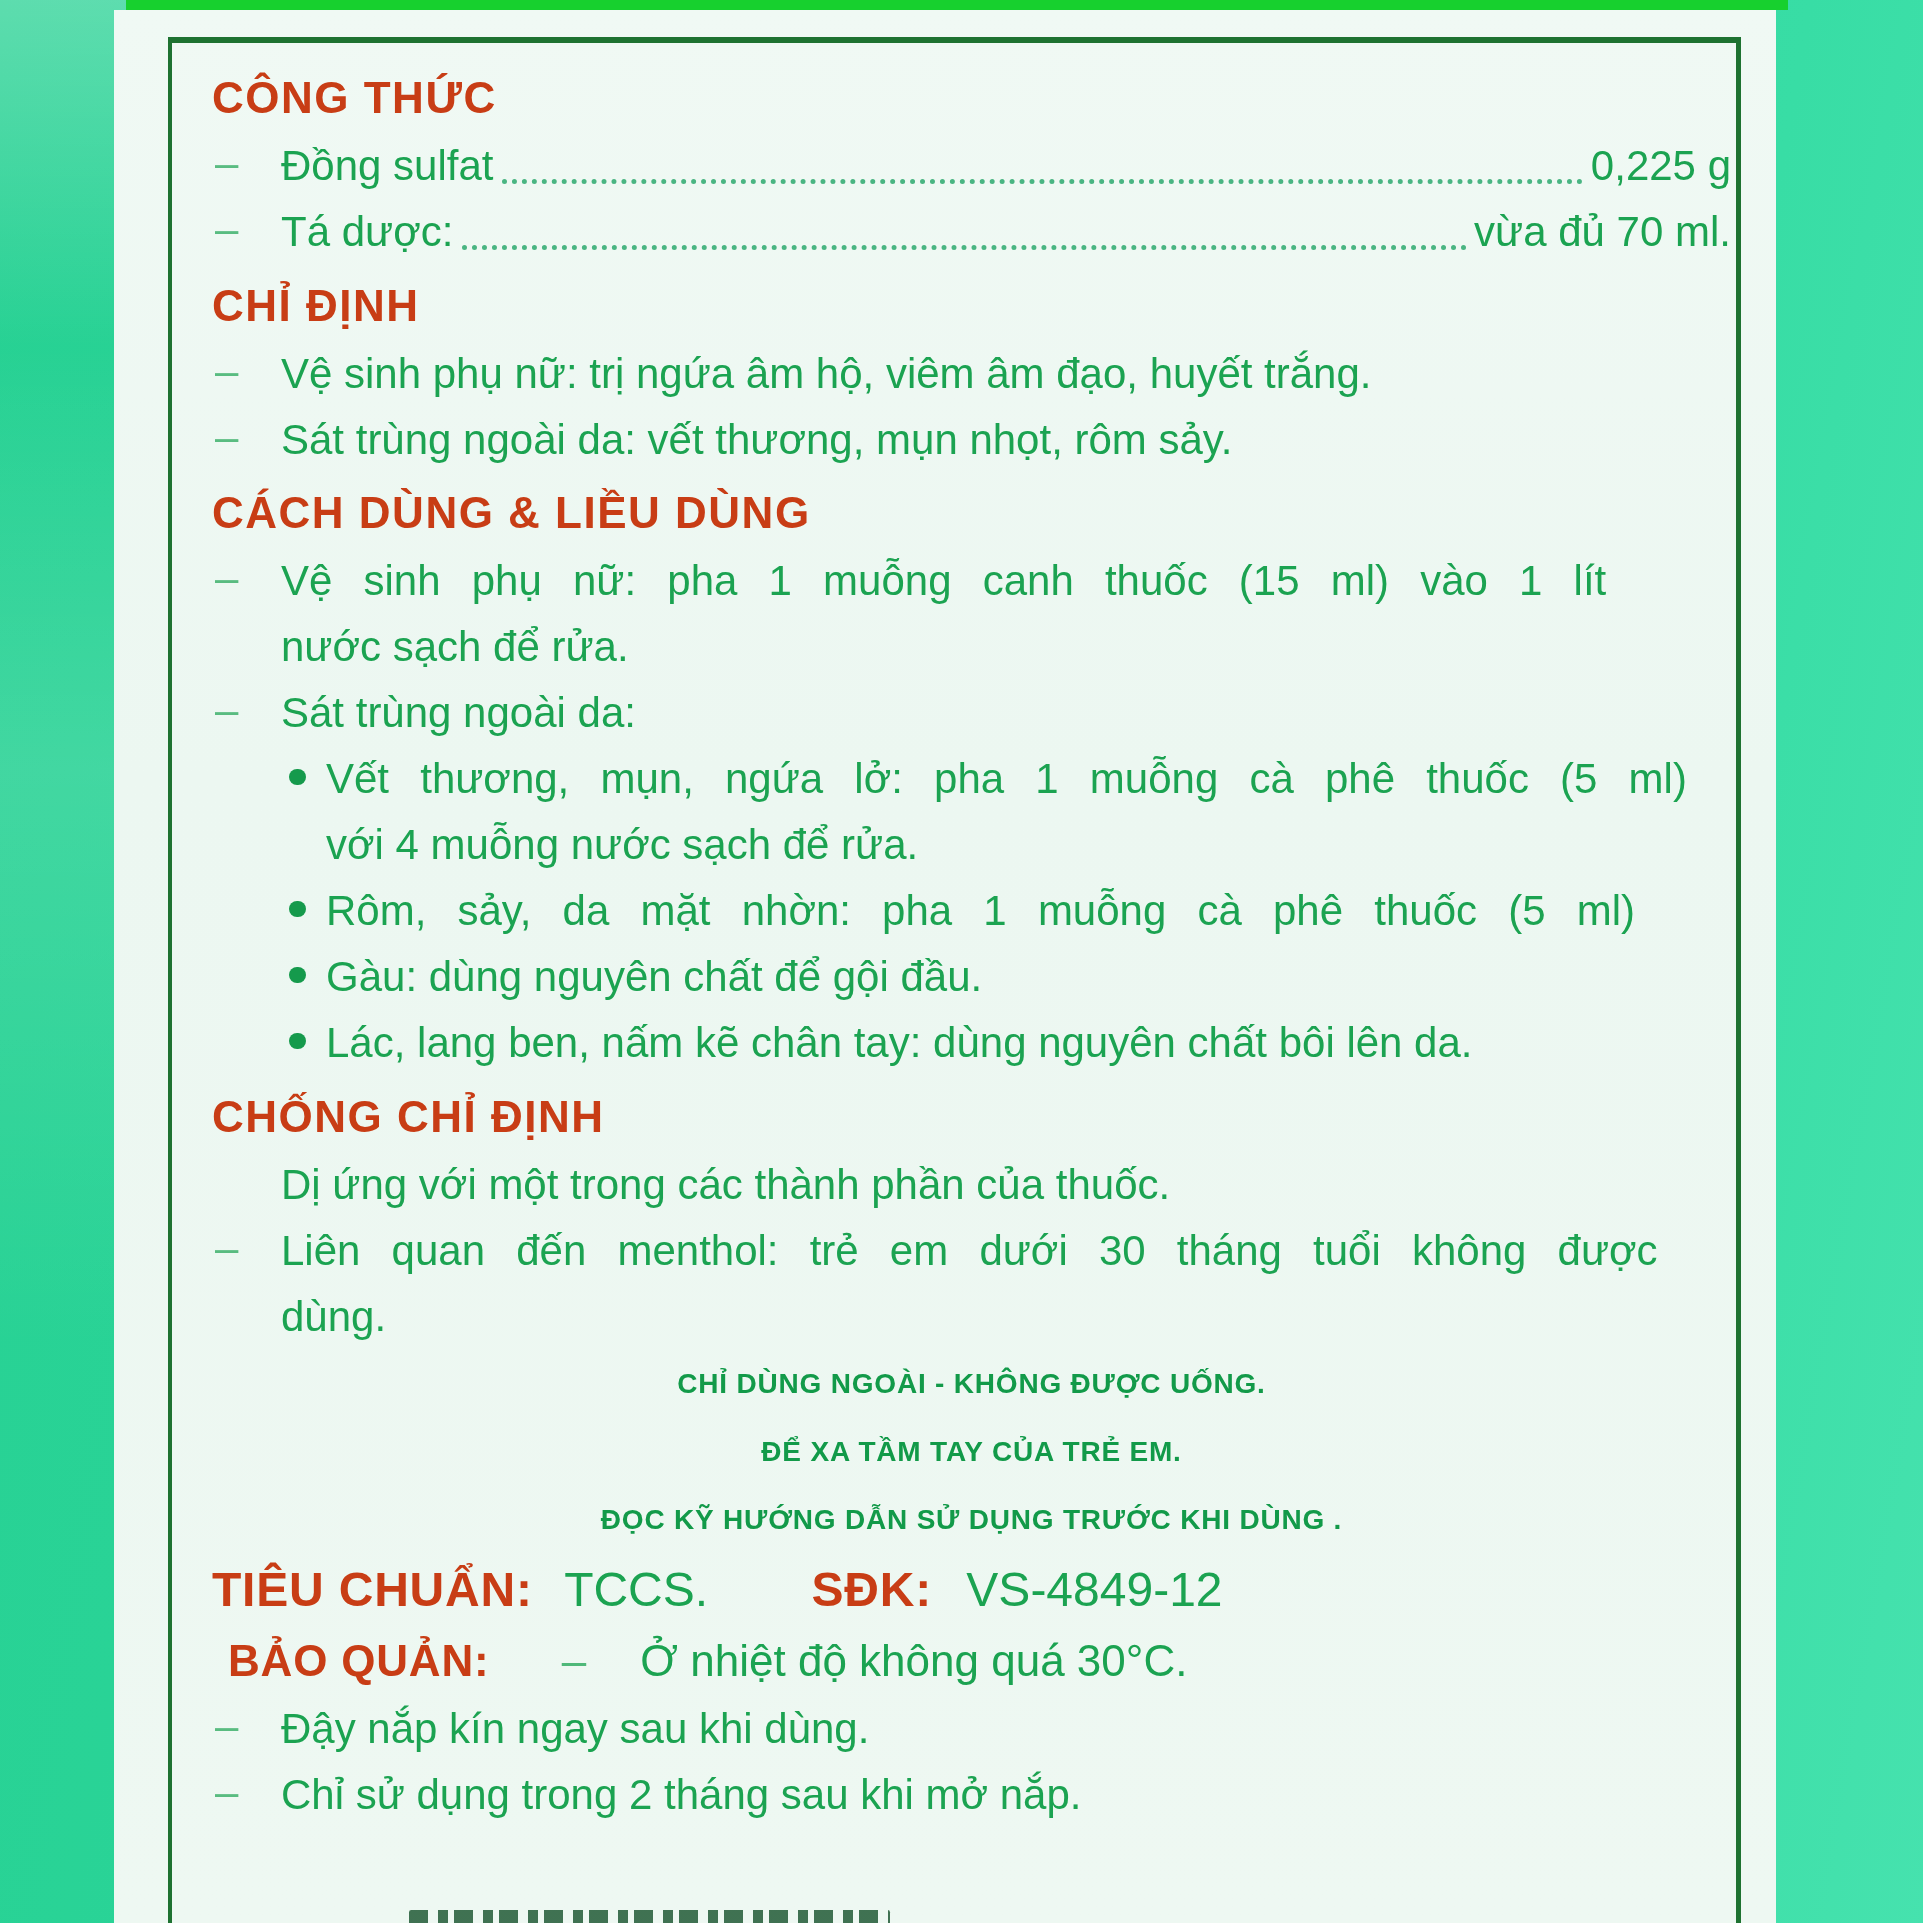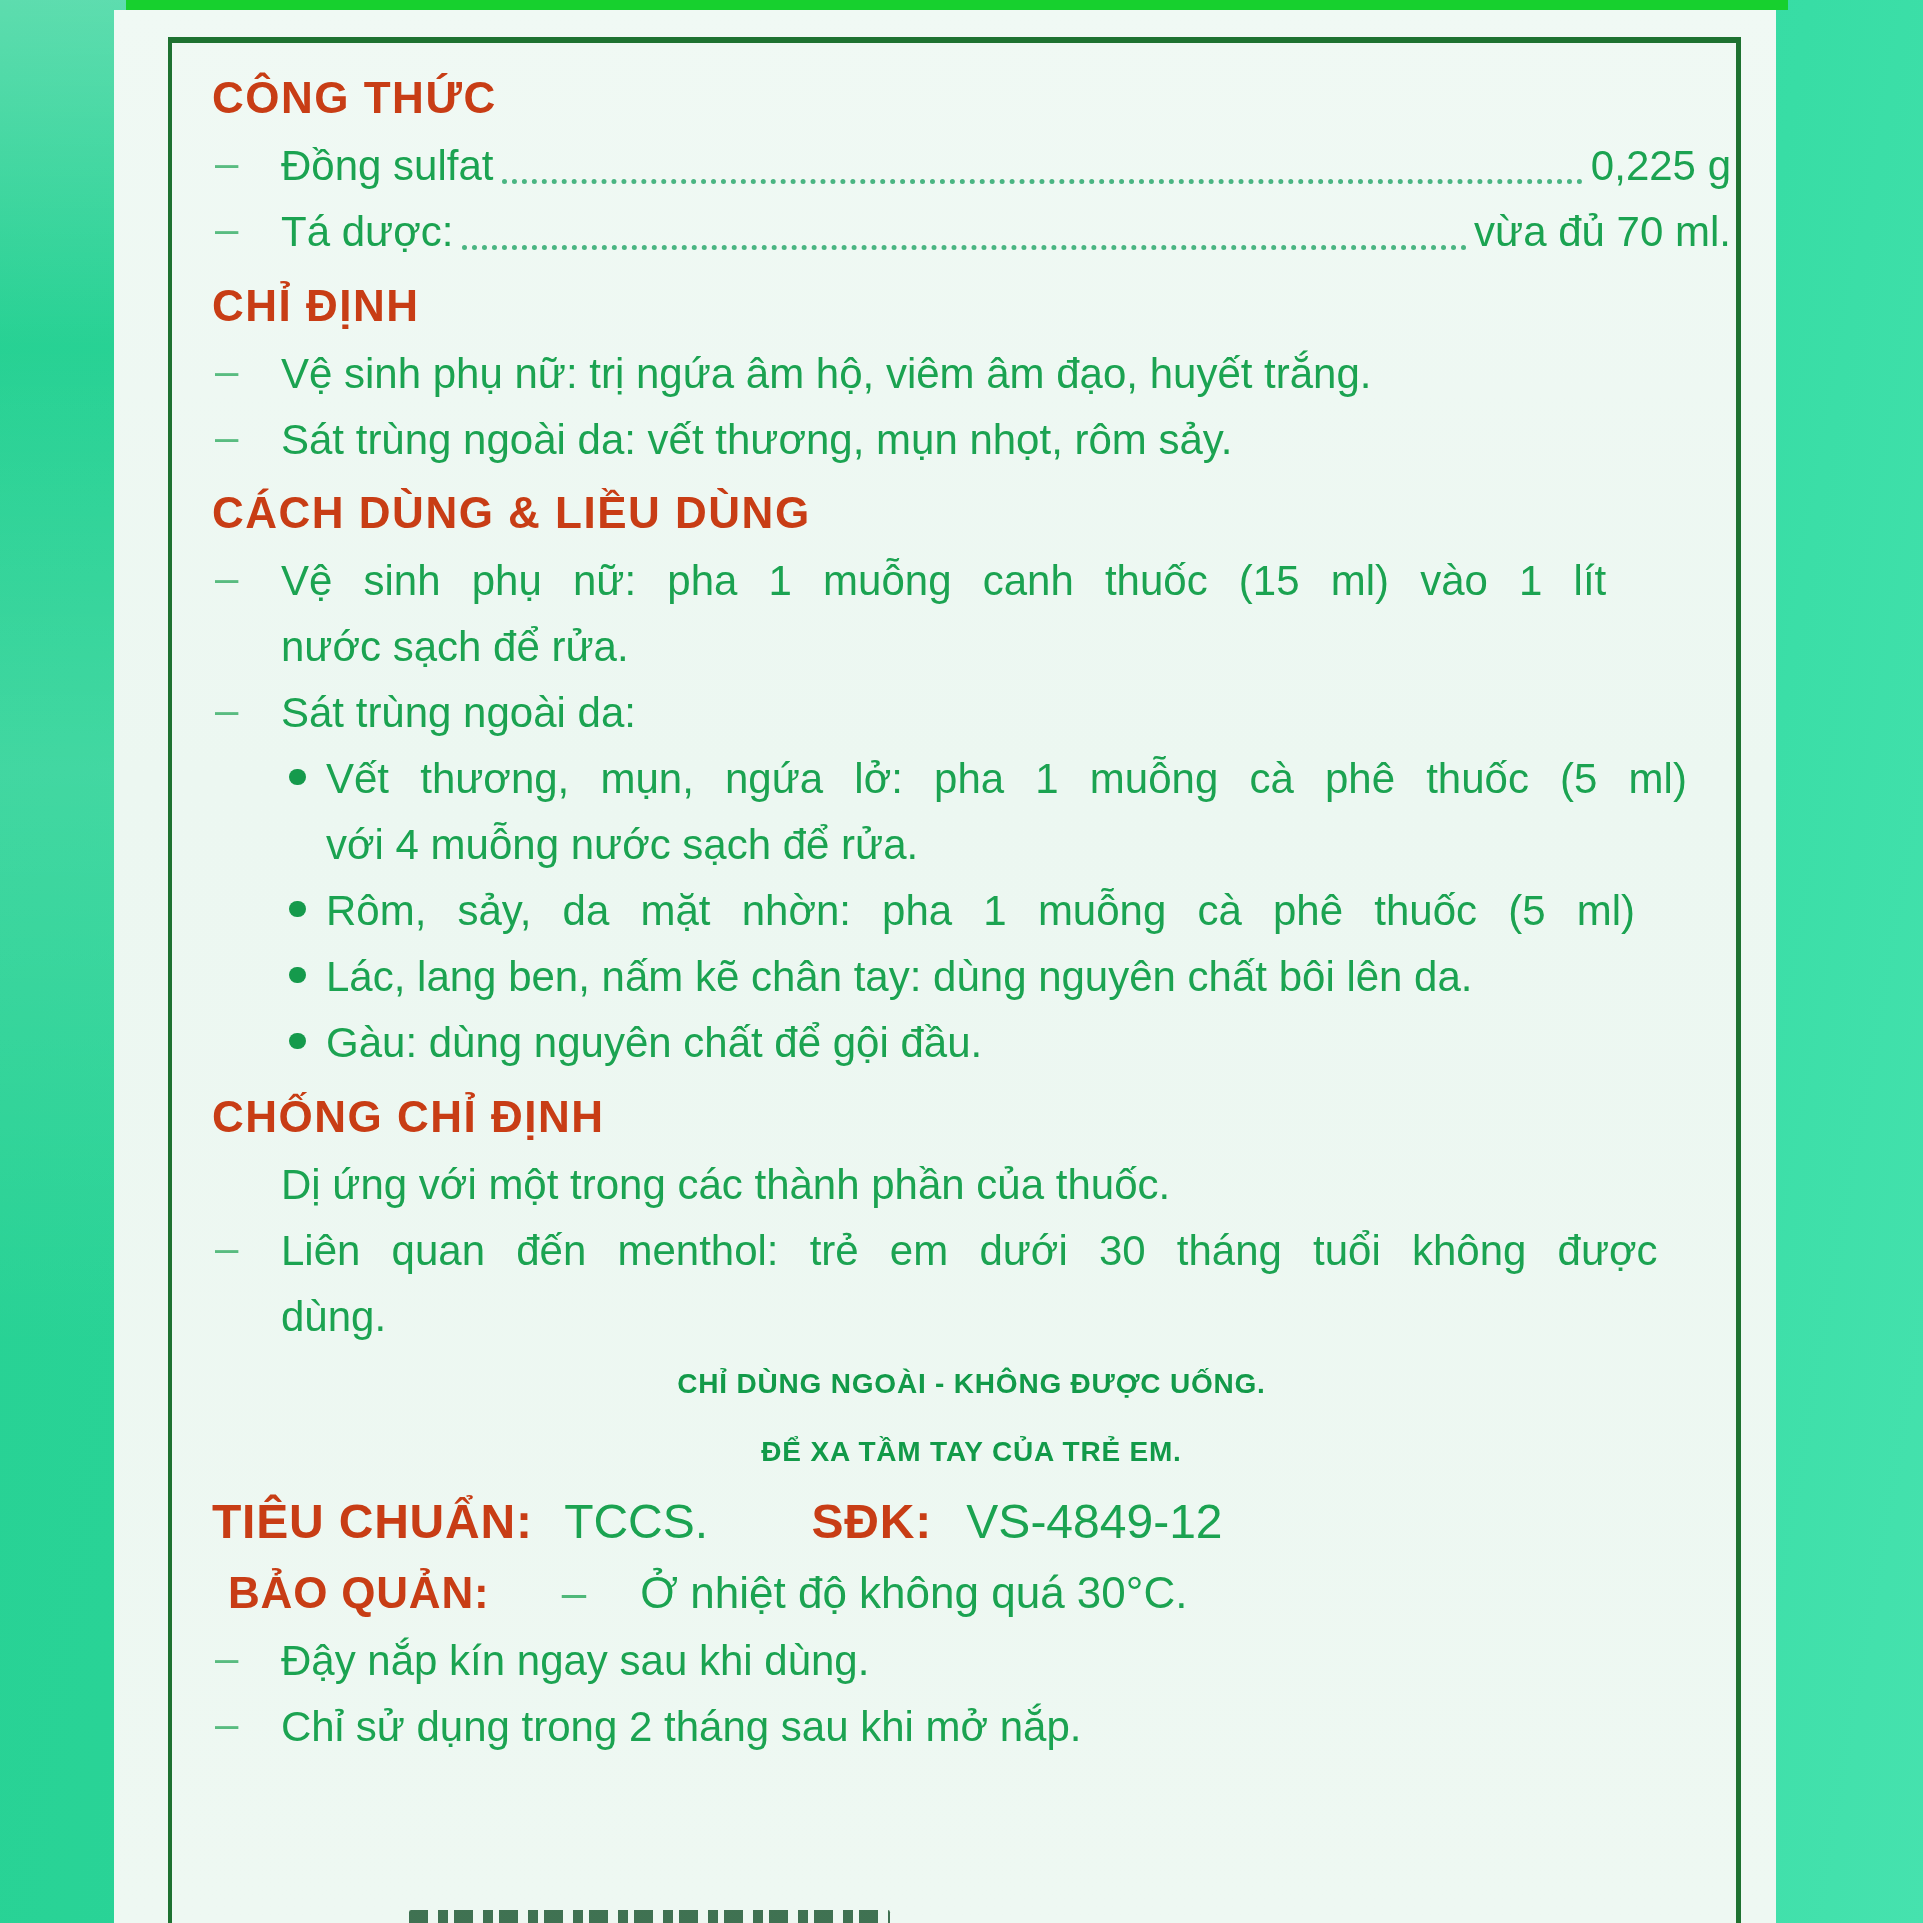--- a/index.html
+++ b/index.html
@@ -106,44 +106,45 @@
         <span>với 4 muỗng nước sạch để rửa.</span>
       </div>
 
       <div class="row bullet spread">
         <span class="dot"></span>
         <span>Rôm, sảy, da mặt nhờn: pha 1 muỗng cà phê thuốc (5 ml)</span>
       </div>
 
       <div class="row bullet">
         <span class="dot"></span>
-        <span>Lác, lang ben, nấm kẽ chân tay: dùng nguyên chất bôi lên da.</span>
+        <span>Gàu: dùng nguyên chất để gội đầu.</span>
       </div>
 
       <div class="row bullet">
         <span class="dot"></span>
-        <span>Gàu: dùng nguyên chất để gội đầu.</span>
+        <span>Lác, lang ben, nấm kẽ chân tay: dùng nguyên chất bôi lên da.</span>
       </div>
 
       <div class="h">CHỐNG CHỈ ĐỊNH</div>
 
       <div class="row cont">
         <span>Dị ứng với một trong các thành phần của thuốc.</span>
       </div>
 
       <div class="row item spread">
         <span class="mk">–</span>
         <span>Liên quan đến menthol: trẻ em dưới 30 tháng tuổi không được</span>
       </div>
       <div class="row cont">
         <span>dùng.</span>
       </div>
 
       <div class="center">CHỈ DÙNG NGOÀI  - KHÔNG ĐƯỢC UỐNG.</div>
       <div class="center">ĐỂ XA TẦM TAY CỦA TRẺ EM.</div>
+      <div class="center">ĐỌC KỸ HƯỚNG DẪN SỬ DỤNG TRƯỚC KHI DÙNG .</div>
 
       <div class="stdline">
         <span class="redlab">TIÊU CHUẨN:</span>
         <span class="gap1">TCCS.</span>
         <span class="redlab gap2">SĐK:</span>
         <span class="gap3">VS-4849-12</span>
       </div>
 
       <div class="bqline">
         <span class="redlab">BẢO QUẢN:</span>

